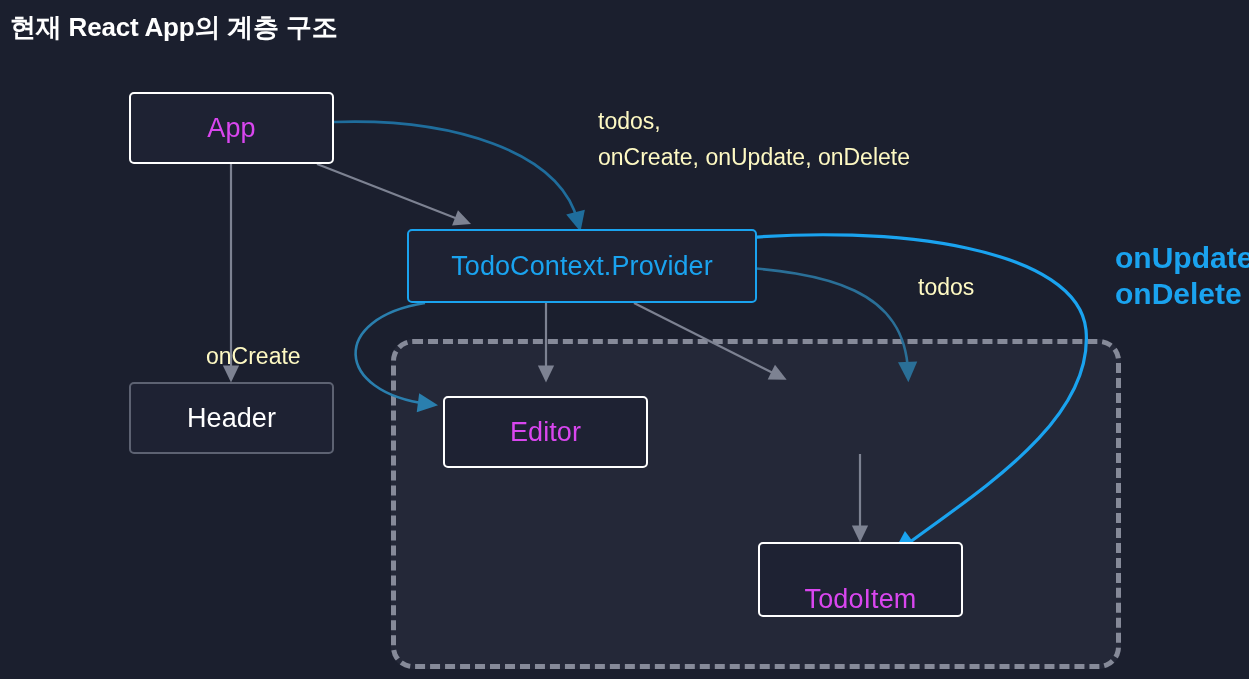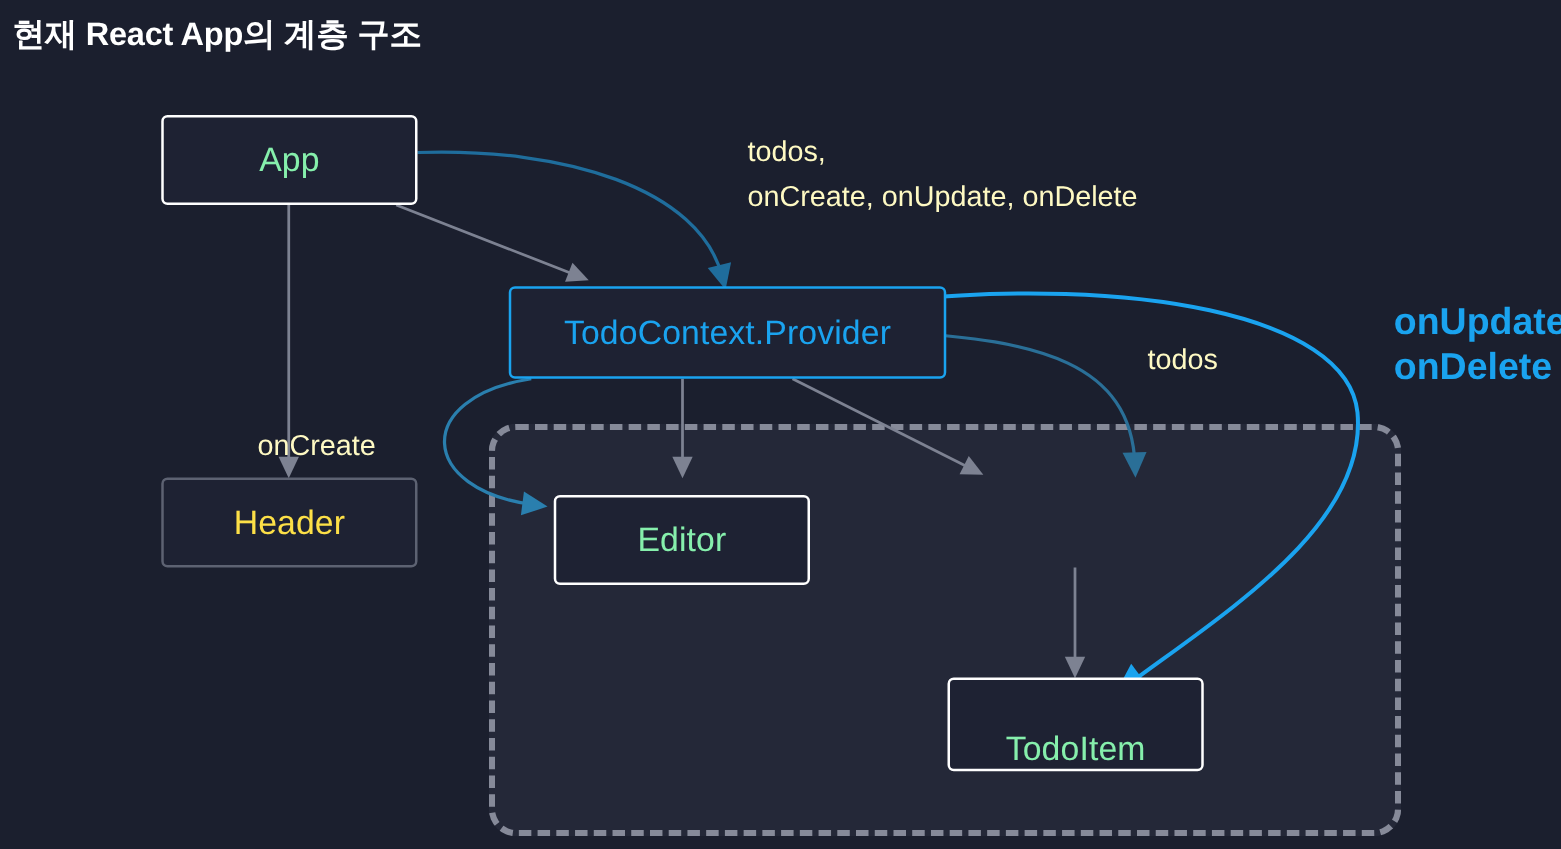--- a/index.html
+++ b/index.html
@@ -41,35 +41,35 @@
   }
   .node {
     position: absolute;
     box-sizing: border-box;
     display: flex;
     align-items: center;
     justify-content: center;
     border-radius: 5px;
     background: #1e2233;
     border: 2px solid #ffffff;
-    color: #86efac;
+    color: #d946ef;
     font-size: 27px;
     font-weight: 400;
     letter-spacing: 0.1px;
   }
   .node.provider {
     border-color: #1aa3ef;
     color: #1aa3ef;
     font-size: 27px;
     margin-left: 36px;
   }
   .node.dimmed {
     border-color: #5d6272;
     border-width: 2px;
-    color: #fde047;
+    color: #ffffff;
     background: #1e2233;
   }
   .group-box {
     position: absolute;
     box-sizing: border-box;
     border: 5px dashed #868a99;
     border-radius: 22px;
     background: #242838;
   }
   .edge-label {

